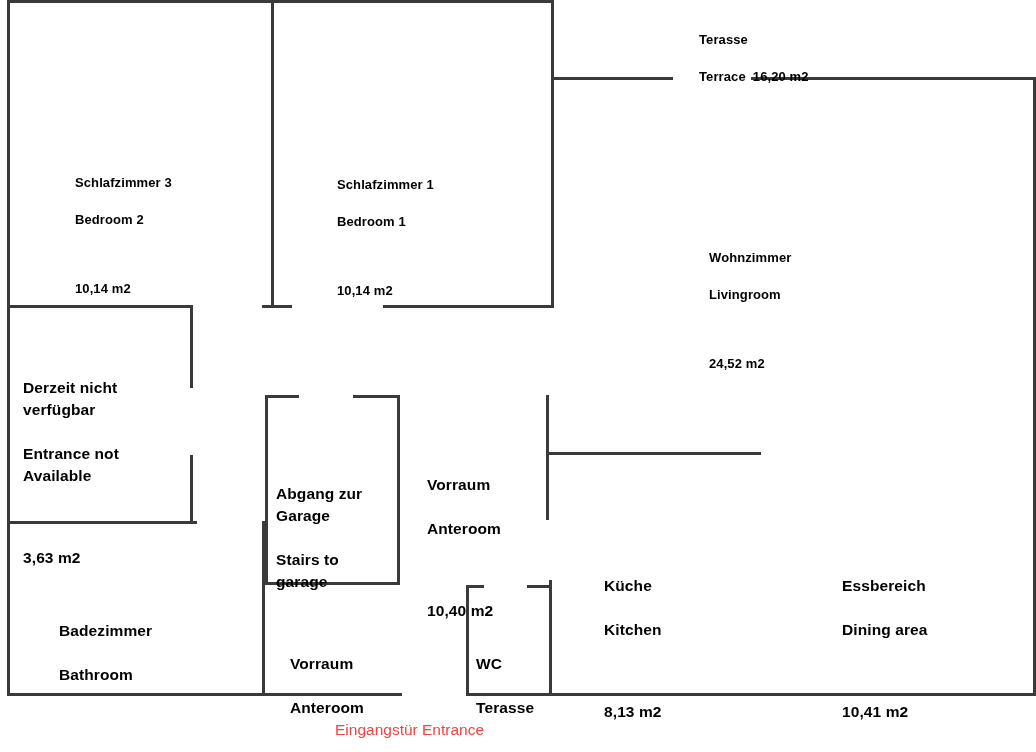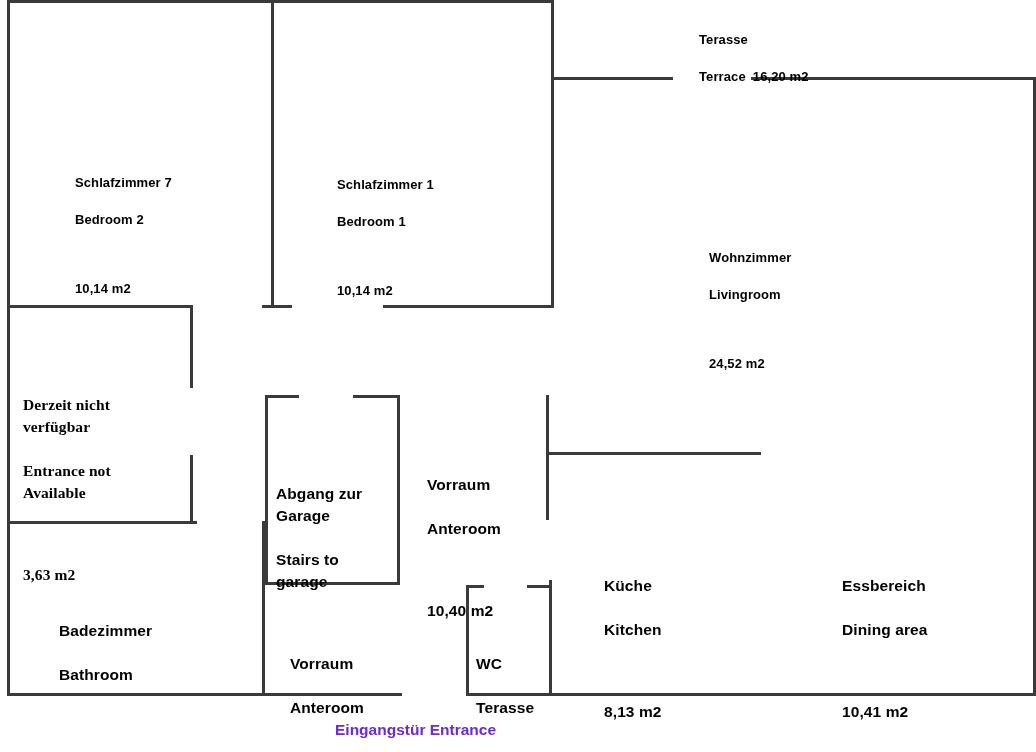--- a/index.html
+++ b/index.html
@@ -39,23 +39,23 @@
 
   .fs16 { font-size: 15.5px; }
   .fs17 { font-size: 13px; }
 
   
   .label.inline .area { display: inline; margin: 0 0 0 0.55em; }
   .label.inline .names { display: inline; }
 
   .caption {
     position: absolute;
-    font-weight: bold;
+    font-weight: normal;
     font-size: 15.5px;
-    color: #6d28d9;
+    color: #ef4444;
     white-space: nowrap;
   }
 </style>
 </head>
 <body>
 
 <div id="plan">
 
   <div class="wall v" style="left:7px; top:0px; height:696px;"></div>
 
@@ -106,21 +106,21 @@
   <div class="wall h" style="left:466px; top:585px; width:18px;"></div>
 
   <div class="wall h" style="left:527px; top:585px; width:24px;"></div>
 
   <div class="wall h" style="left:7px; top:693px; width:395px;"></div>
 
   <div class="wall h" style="left:466px; top:693px; width:570px;"></div>
 
   <div class="label fs17" style="left:75px; top:131px;">
     <span class="names">
-      <span class="name-line">Schlafzimmer 7</span>
+      <span class="name-line">Schlafzimmer 3</span>
       <span class="name-line">Bedroom 2</span>
     </span>
     <span class="area">10,14 m2</span>
   </div>
 
   <div class="label fs17" style="left:337px; top:133px;">
     <span class="names">
       <span class="name-line">Schlafzimmer 1</span>
       <span class="name-line">Bedroom 1</span>
     </span>
@@ -133,21 +133,21 @@
   </div>
 
   <div class="label fs17" style="left:709px; top:206px;">
     <span class="names">
       <span class="name-line">Wohnzimmer</span>
       <span class="name-line">Livingroom</span>
     </span>
     <span class="area">24,52 m2</span>
   </div>
 
-  <div class="label fs16" style="left:23px; top:344px;font-family:Liberation Serif, serif;">
+  <div class="label fs16" style="left:23px; top:327px;">
     <span class="names">
       <span class="name-line">Derzeit nicht
 verfügbar</span>
       <span class="name-line">Entrance not
 Available</span>
     </span>
     <span class="area">3,63 m2</span>
   </div>
 
   <div class="label fs16" style="left:276px; top:433px;">

